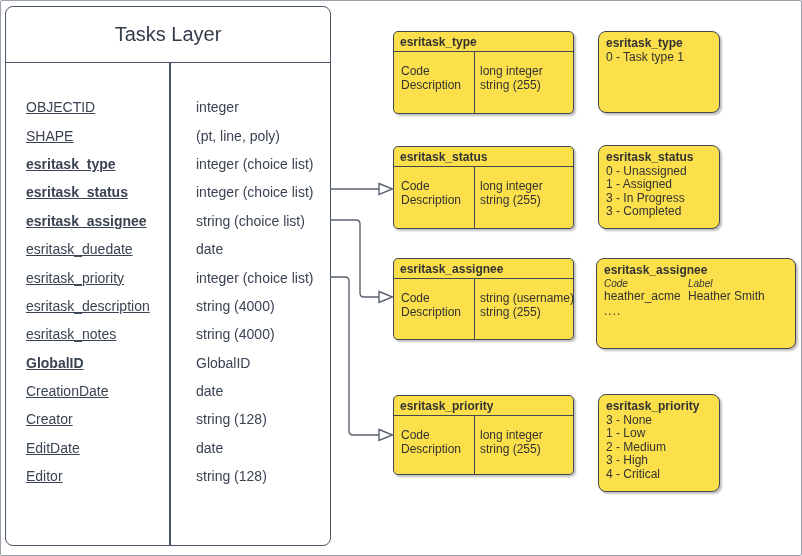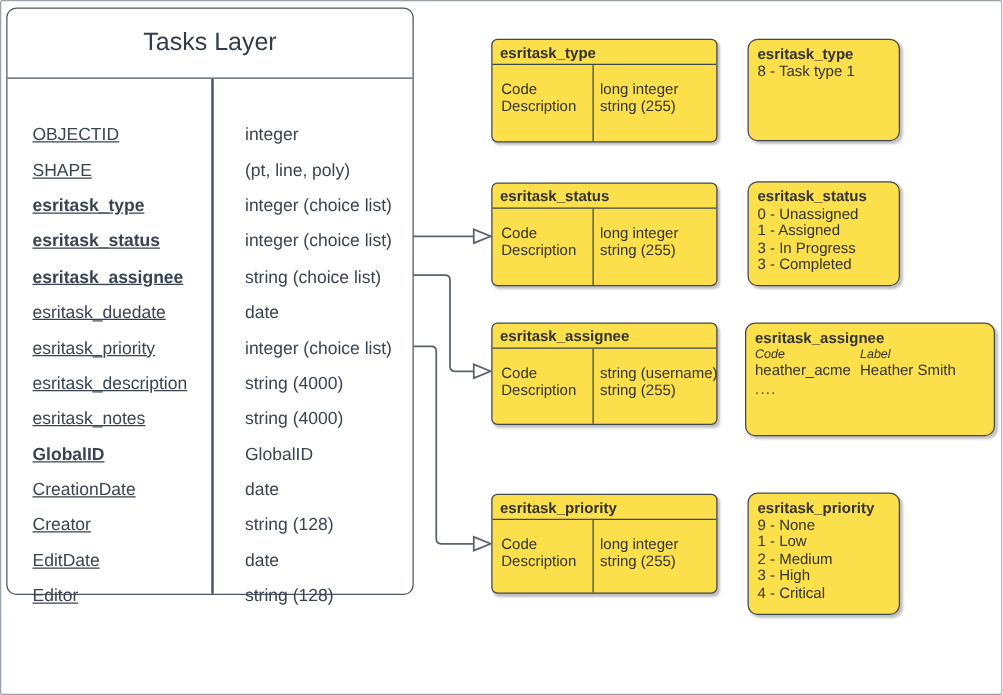--- a/index.html
+++ b/index.html
@@ -3,21 +3,21 @@
 <meta charset="utf-8">
 <style>
   html,body{margin:0;padding:0;background:#fff;}
   .canvas{
     position:relative;width:802px;height:556px;background:#ffffff;
     border:1px solid #9aa1ab;border-radius:2px;box-sizing:border-box;
     font-family:"Liberation Sans","DejaVu Sans",sans-serif;overflow:hidden;
   }
   
   .panel{
-    position:absolute;left:4px;top:5px;width:326px;height:470px;
+    position:absolute;left:4px;top:5px;width:326px;height:540px;
     background:#fff;border:1.5px solid #4c5563;border-radius:8px;box-sizing:border-box;
   }
   .panel-title{
     height:55px;display:flex;align-items:center;justify-content:center;
     font-size:20px;color:#333c4a;border-bottom:1.5px solid #4c5563;
   }
   .panel-body{position:relative;height:calc(100% - 56.5px);padding-top:30px;box-sizing:border-box;}
   .col-divider{position:absolute;left:163px;top:0;bottom:0;width:1.5px;background:#4c5563;}
   .frow{display:grid;grid-template-columns:163px 1fr;height:28.4px;align-items:center;
         font-size:14px;color:#3a4351;}
@@ -175,21 +175,21 @@
       </div>
       <div class="dom-vals">
         <div>long integer</div>
         <div>string (255)</div>
       </div>
     </div>
   </div>
 
   <div class="ybox cl" style="top:30px;height:82px;">
     <div class="cl-title">esritask_type</div>
-    <div class="cl-item">8 - Task type 1</div>
+    <div class="cl-item">0 - Task type 1</div>
   </div>
 
   <div class="ybox cl" style="top:144px;height:84px;">
     <div class="cl-title">esritask_status</div>
     <div class="cl-item">0 - Unassigned</div>
     <div class="cl-item">1 - Assigned</div>
     <div class="cl-item">3 - In Progress</div>
     <div class="cl-item">3 - Completed</div>
   </div>
 
@@ -201,21 +201,21 @@
     </div>
     <div class="cl-grid">
       <div class="cl-cell">heather_acme</div>
       <div class="cl-cell">Heather Smith</div>
     </div>
     <div class="cl-more">....</div>
   </div>
 
   <div class="ybox cl" style="top:393px;height:98px;">
     <div class="cl-title">esritask_priority</div>
-    <div class="cl-item">9 - None</div>
+    <div class="cl-item">3 - None</div>
     <div class="cl-item">1 - Low</div>
     <div class="cl-item">2 - Medium</div>
     <div class="cl-item">3 - High</div>
     <div class="cl-item">4 - Critical</div>
   </div>
 
   <svg class="connectors" viewBox="0 0 66 556" xmlns="http://www.w3.org/2000/svg">
     <g stroke="#5a626e" stroke-width="1.4" fill="none">
 
       <path d="M 0.5 188 H 49"></path>

